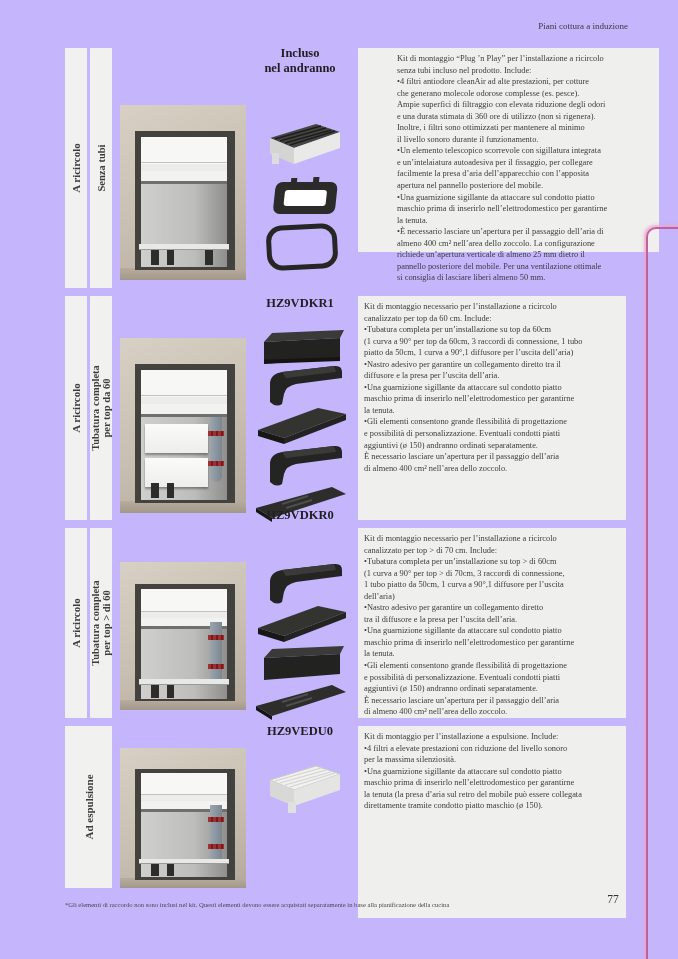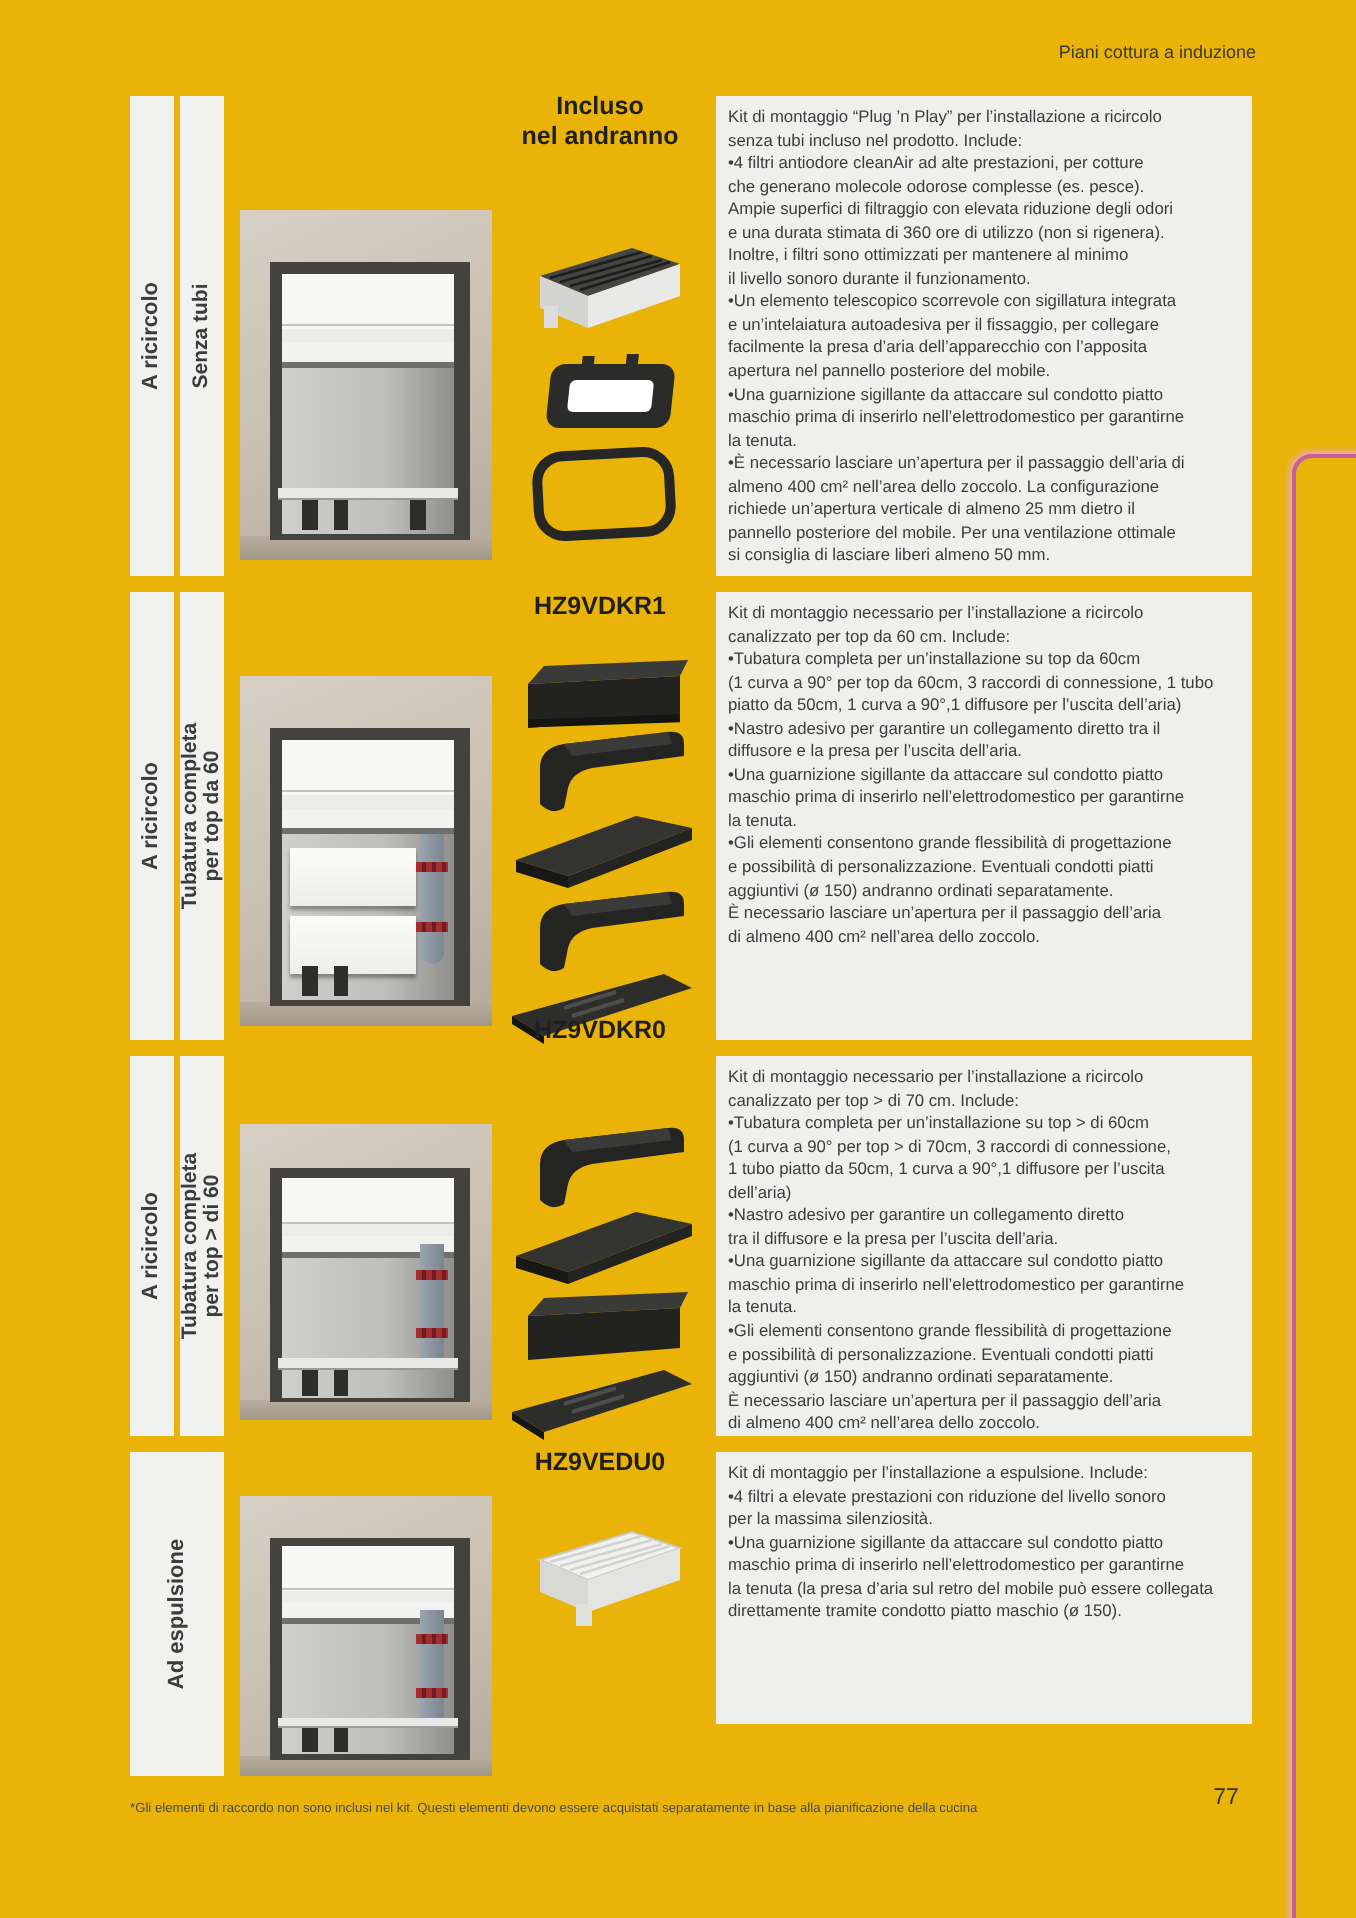--- a/index.html
+++ b/index.html
@@ -1,17 +1,17 @@
 <!DOCTYPE html>
 <html><head>
 <meta charset="utf-8">
 <style>
   html,body{margin:0;padding:0;background:#ffffff;}
-  .page{position:relative;width:678px;height:959px;background:#eab308;overflow:hidden;
-        font-family:Liberation Sans, sans-serif;color:#3a3a3a;}
+  .page{position:relative;width:678px;height:959px;background:#c4b5fd;overflow:hidden;
+        font-family:Liberation Serif, serif;color:#3a3a3a;}
 
   
   .hdr{position:absolute;top:21px;right:50px;font-size:9px;color:#3a3a3a;}
 
   
   .strip{position:absolute;background:#f1f1ef;}
   .strip .vl{position:absolute;top:50%;left:50%;transform:translate(-50%,-50%) rotate(-90deg);
              font-weight:bold;color:#3c3c3c;white-space:pre-line;text-align:center;line-height:11px;}
   .vl.cat{font-size:11px;}
   .vl.sub{font-size:10.5px;}
@@ -111,21 +111,21 @@
         <rect x="40" y="5" width="6" height="6" fill="#2b2b29"></rect>
       </g>
     </svg>
   </div>
   <div class="acc" style="left:262px;top:220px;">
     <svg width="80" height="54" viewBox="0 0 80 54">
       <rect x="7" y="7" width="66" height="40" rx="13" fill="none" stroke="#262624" stroke-width="5" transform="rotate(-3 40 27)"></rect>
     </svg>
   </div>
 
-  <div class="descbox" style="top:48px;height:240px;">
+  <div class="descbox" style="top:48px;height:204px;padding-left:33px;">
     <div class="desc">Kit di montaggio “Plug ’n Play” per l’installazione a ricircolo
 senza tubi incluso nel prodotto. Include:
 •4 filtri antiodore cleanAir ad alte prestazioni, per cotture
 che generano molecole odorose complesse (es. pesce).
 Ampie superfici di filtraggio con elevata riduzione degli odori
 e una durata stimata di 360 ore di utilizzo (non si rigenera).
 Inoltre, i filtri sono ottimizzati per mantenere al minimo
 il livello sonoro durante il funzionamento.
 •Un elemento telescopico scorrevole con sigillatura integrata
 e un’intelaiatura autoadesiva per il fissaggio, per collegare
@@ -328,21 +328,21 @@
           <line x1="22" y1="23" x2="68" y2="10"></line>
         <line x1="27" y1="25" x2="73" y2="12"></line>
           <line x1="32" y1="27" x2="77" y2="13"></line>
       </g>
       <polygon points="36,30 82,14 82,30 36,46" fill="#e4e4e2"></polygon>
       <polygon points="12,20 36,30 36,46 12,36" fill="#d8d8d6"></polygon>
       <rect x="30" y="42" width="8" height="11" fill="#e0e0de"></rect>
     </svg>
   </div>
 
-  <div class="descbox" style="top:726px;height:136px;">
+  <div class="descbox" style="top:726px;height:192px;">
     <div class="desc">Kit di montaggio per l’installazione a espulsione. Include:
 •4 filtri a elevate prestazioni con riduzione del livello sonoro
 per la massima silenziosità.
 •Una guarnizione sigillante da attaccare sul condotto piatto
 maschio prima di inserirlo nell’elettrodomestico per garantirne
 la tenuta (la presa d’aria sul retro del mobile può essere collegata
 direttamente tramite condotto piatto maschio (ø 150).</div>
   </div>
 
   <div class="footnote">*Gli elementi di raccordo non sono inclusi nel kit. Questi elementi devono essere acquistati separatamente in base alla pianificazione della cucina</div>

